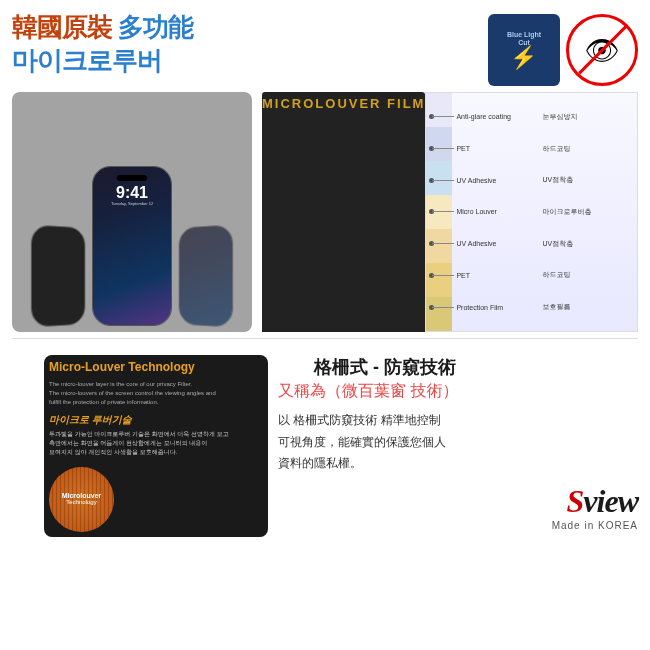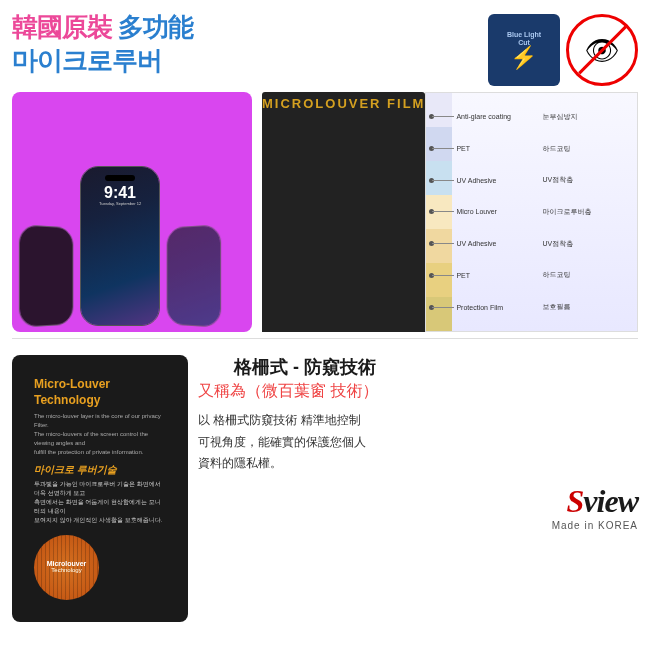--- a/index.html
+++ b/index.html
@@ -23,21 +23,21 @@
       flex: 1;
     }
     .title-line1 {
       display: flex;
       align-items: baseline;
       gap: 6px;
     }
     .title-korean-main {
       font-size: 26px;
       font-weight: 900;
-      color: #ec4899;
+      color: #c2410c;
       letter-spacing: -1px;
     }
     .title-korean-blue {
       font-size: 26px;
       font-weight: 900;
       color: #2a7fcf;
       letter-spacing: -1px;
     }
     .title-line2 {
       font-size: 26px;
@@ -106,24 +106,24 @@
     
     .middle-section {
       display: flex;
       padding: 0 12px;
       gap: 10px;
       height: 240px;
     }
     .phones-area {
       display: flex;
       align-items: flex-end;
-      justify-content: flex-start;
+      justify-content: center;
       width: 240px;
       gap: 4px;
-      background: #d946ef;
+      background: #a3a3a3;
       border-radius: 8px;
       padding: 10px 6px 6px;
       flex-shrink: 0;
     }
     .phone {
       background: #111;
       border-radius: 18px;
       overflow: hidden;
       border: 1.5px solid #555;
     }
@@ -245,23 +245,24 @@
     .bottom-section {
       display: flex;
       padding: 8px 12px;
       gap: 10px;
       margin-top: 8px;
     }
     .tech-box {
       background: #1a1a1a;
       color: #fff;
       border-radius: 8px;
-      padding: 22px;
-      width: 176px;
+      padding: 5px;
+      width: 224px;
       flex-shrink: 0;
+      margin-left: 32px;
     }
     .tech-box-title {
       font-size: 12px;
       font-weight: bold;
       color: #fff;
       line-height: 1.3;
       margin-bottom: 4px;
     }
     .tech-box-title span {
       color: #e8a020;

